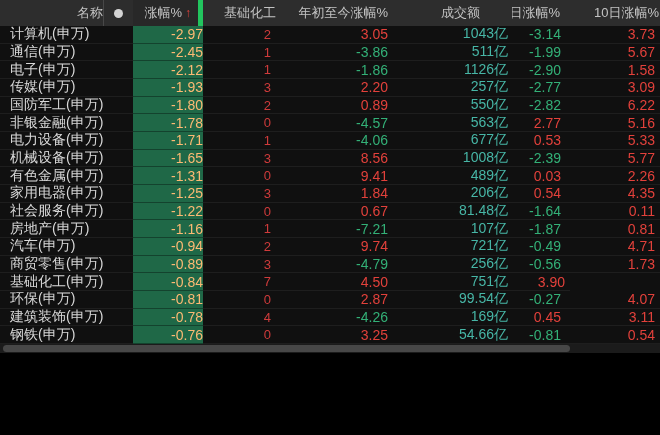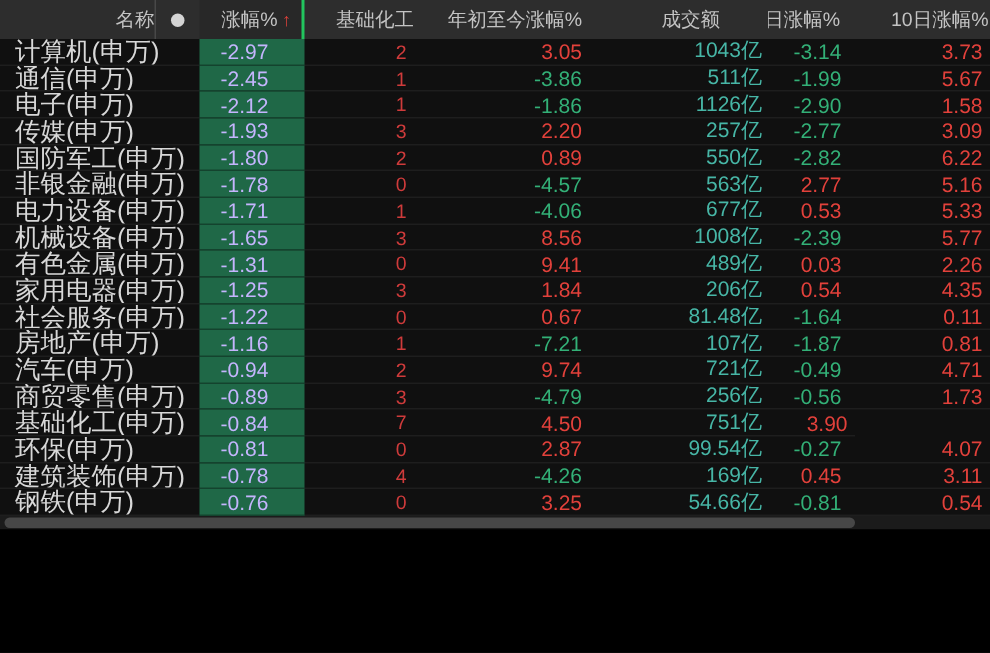--- a/index.html
+++ b/index.html
@@ -29,45 +29,45 @@
     white-space:nowrap;overflow:hidden;
   }
   .hcell-name{justify-content:space-between;padding-left:10px;}
   .dotbox{
     width:30px;height:26px;
     display:flex;align-items:center;justify-content:center;
     border-left:1px solid #484848;
     box-sizing:border-box;
   }
   .dot{width:9px;height:9px;border-radius:50%;background:#d4d4d4;}
-  .hcell-change{background:#282828;border-right:2px solid #22c55e;padding-right:7px;}
+  .hcell-change{background:#282828;border-right:5px solid #22c55e;padding-right:7px;}
   .sort-arrow{color:var(--up);margin-left:3px;font-size:12px;}
   .hcell-limit{padding-right:4px;}
   .hcell-ytd{padding-right:4px;}
   .hcell-turn{padding-right:32px;}
   .hcell-d5{padding-right:10px;}
   .hcell-d10{padding-right:1px;}
   
   .rows{flex:1 1 auto;display:flex;flex-direction:column;}
   .row{flex:1 1 0;min-height:0;cursor:default;}
   .cell{
     display:flex;align-items:center;justify-content:flex-end;
     white-space:nowrap;overflow:hidden;
     border-bottom:1px solid rgba(255,255,255,0.06);
     font-size:14px;
     box-sizing:border-box;
   }
   .c-name{
     justify-content:flex-start;padding-left:10px;
-    color:#d8d8d8;font-size:17px;
+    color:#d8d8d8;font-size:14px;
   }
   .c-change{
     background:var(--chg-bg);
-    color:#c4b5fd;
-    padding-right:24px;
+    color:#fdba74;
+    padding-right:0;
     border-bottom:1px solid rgba(0,0,0,0.35);
     text-align:right;
   }
   .c-limit{padding-right:9px;color:var(--limit);font-size:13px;}
   .c-ytd{padding-right:4px;}
   .c-turn{padding-right:4px;color:var(--turnover);}
   .c-d5{padding-right:9px;}
   .c-d10{padding-right:5px;}
   .up{color:var(--up);}
   .down{color:var(--down);}

